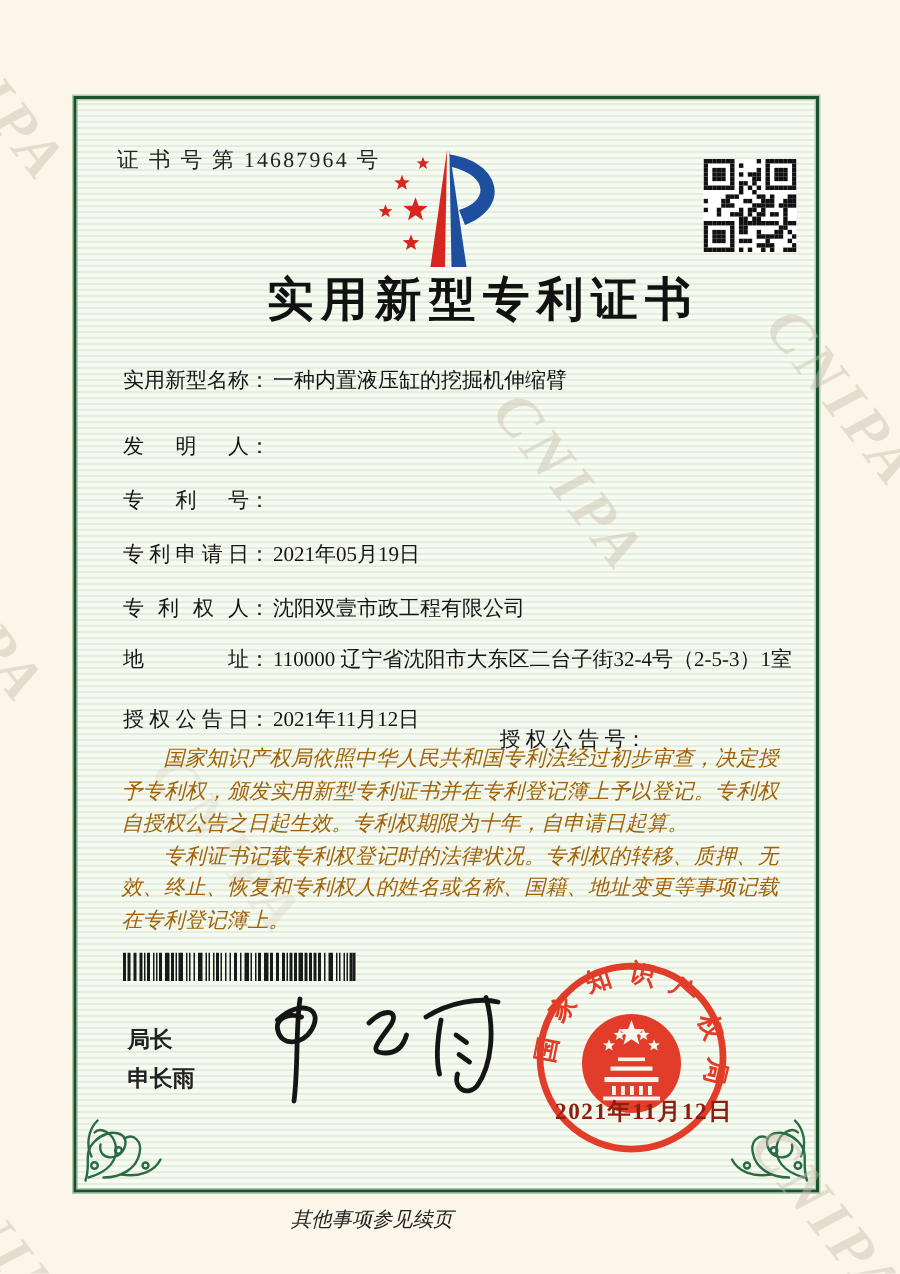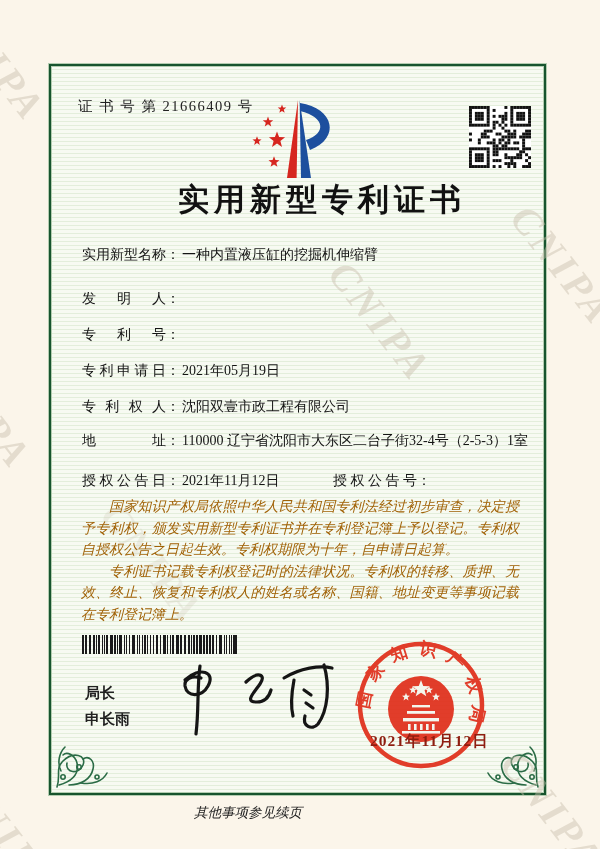--- a/index.html
+++ b/index.html
@@ -36,21 +36,21 @@
   .title {
     position:absolute; left:49px; top:179px; width:497px;
     text-align:center; font-size:31px; font-weight:600;
     letter-spacing:5px; text-indent:5px; color:#111;padding-left:44px;
   }
   .row { position:absolute; left:82px; right:58px; display:flex; font-size:14px; line-height:20px; color:#141414; }
   .lbl { display:inline-block; width:84px; text-align:justify; text-align-last:justify; flex:0 0 84px; }
   .colon { flex:0 0 auto; }
   .val { flex:1 1 auto; padding-left:2px; }
   .r1{top:245px}.r2{top:289px}.r3{top:325px}.r4{top:361px}.r5{top:397px}.r6{top:431px}.r7{top:471px}
-  .grp2 { position:absolute; left:251px; top:0; display:flex; width:230px; }
+  .grp2 { position:absolute; left:251px; top:13px; display:flex; width:230px; }
   .paras { position:absolute; left:81px; top:496px; width:438px; font-size:14px; line-height:21.6px;
            font-style:italic; text-align:justify; color:#a16207; }
   .paras p { text-indent:2em; }
   .barcode { position:absolute; left:82px; top:635px; }
   .director-title { position:absolute; left:85px; top:684px; font-family:"Liberation Sans",sans-serif; font-weight:700; font-size:15px; color:#222; }
   .director-name  { position:absolute; left:85px; top:710px; font-family:"Liberation Sans",sans-serif; font-weight:700; font-size:15px; color:#222; }
   .signature { position:absolute; left:170px; top:652px; }
   .seal { position:absolute; left:351px; top:635px; opacity:.93; }
   .seal-date { position:absolute; left:370px; top:731px; font-size:15.5px; font-weight:700;
                letter-spacing:1px; color:#8e1d10; }
@@ -91,21 +91,21 @@
 <span class="wm" style="left:-30px;top:-8px">CNIPA</span>
 <span class="wm" style="left:356px;top:252px">CNIPA</span>
 <span class="wm" style="left:538px;top:196px">CNIPA</span>
 <span class="wm" style="left:-44px;top:340px">CNIPA</span>
 <span class="wm" style="left:128px;top:494px;opacity:.22">CNIPA</span>
 <span class="wm" style="left:528px;top:742px">CNIPA</span>
 <span class="wm" style="left:-18px;top:766px">CNIPA</span>
 
 <div class="content">
 
-  <div class="cert-no">证 书 号 第 21666409 号</div>
+  <div class="cert-no">证 书 号 第 14687964 号</div>
 
   <svg class="logo" width="122" height="86" viewBox="0 0 122 86">
     <polygon points="60,4 49,82 58.6,82" fill="#d6261f"></polygon>
     <polygon points="61.6,4 63,82 73,82" fill="#1d4f9e"></polygon>
     <path d="M62,7 C96,12 103,42 72,54 L68,44 C88,38 88,21 62,15 Z" fill="#1d4f9e"></path>
     <g fill="#d6261f">
       <polygon points="44.00,8.50 45.11,11.47 48.28,11.61 45.80,13.58 46.65,16.64 44.00,14.89 41.35,16.64 42.20,13.58 39.72,11.61 42.89,11.47"></polygon>
       <polygon points="30.00,20.50 31.36,24.13 35.23,24.30 32.20,26.71 33.23,30.45 30.00,28.31 26.77,30.45 27.80,26.71 24.77,24.30 28.64,24.13"></polygon>
       <polygon points="19.00,40.20 20.18,43.37 23.57,43.52 20.92,45.62 21.82,48.88 19.00,47.02 16.18,48.88 17.08,45.62 14.43,43.52 17.82,43.37"></polygon>
       <polygon points="39.00,35.50 41.10,41.11 47.08,41.37 42.40,45.10 44.00,50.88 39.00,47.57 34.00,50.88 35.60,45.10 30.92,41.37 36.90,41.11"></polygon>

